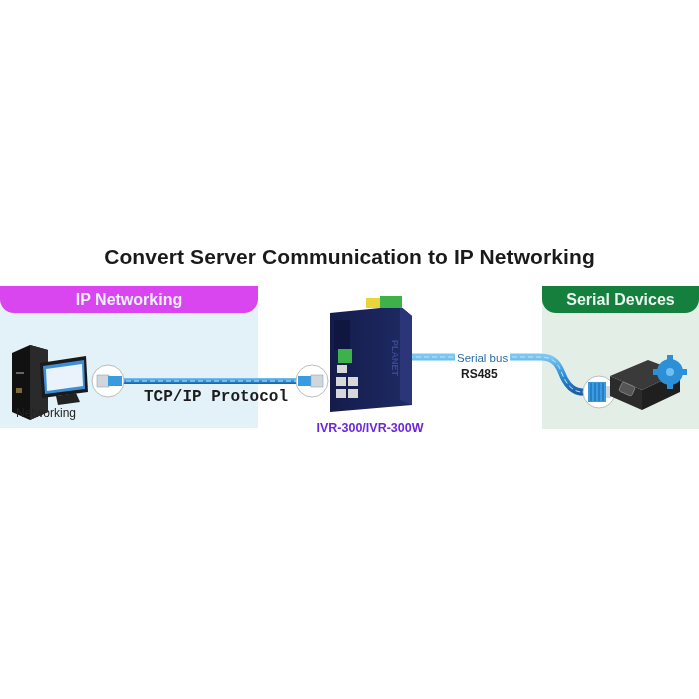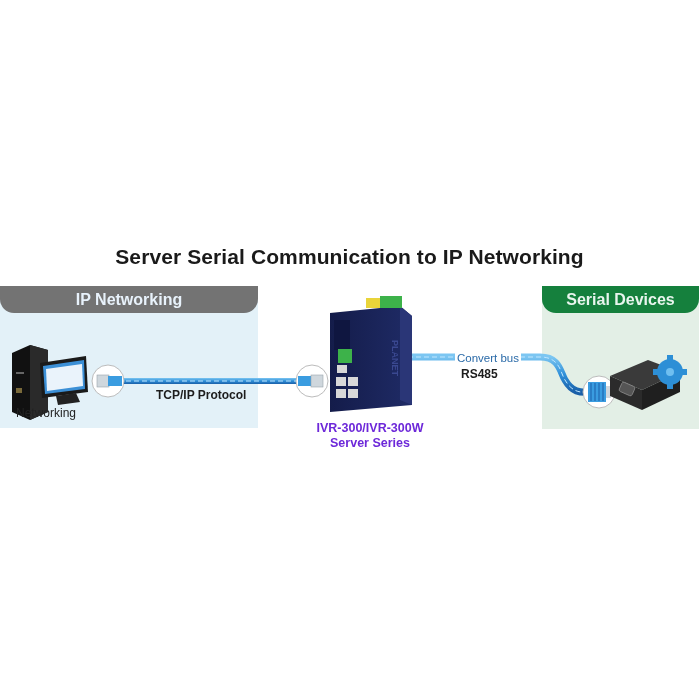--- a/index.html
+++ b/index.html
@@ -1,34 +1,34 @@
 <!DOCTYPE html>
 <html><head>
 <meta charset="utf-8">
 <style>
   html, body { margin: 0; padding: 0; background: #ffffff; }
   body { width: 699px; height: 699px; position: relative; overflow: hidden; font-family: "Liberation Sans", sans-serif; }
   .abs { position: absolute; }
   .title { left: 0; width: 699px; top: 245px; text-align: center; font-size: 21px; font-weight: bold; color: #1a1a1a; letter-spacing: 0.1px; }
   .zone-ip { left: 0; top: 286px; width: 258px; height: 142px; background: #e3f1f8; }
-  .zone-ip-header { left: 0; top: 286px; width: 258px; height: 27px; background: #737373; border-bottom-left-radius: 14px; border-bottom-right-radius: 14px; color: #e8f2fb; font-weight: bold; font-size: 16px; text-align: center; line-height: 27px; }
+  .zone-ip-header { left: 0; top: 286px; width: 258px; height: 27px; background: #d946ef; border-bottom-left-radius: 14px; border-bottom-right-radius: 14px; color: #e8f2fb; font-weight: bold; font-size: 16px; text-align: center; line-height: 27px; }
   .zone-serial { left: 542px; top: 286px; width: 157px; height: 143px; background: #e3efe6; }
   .zone-serial-header { left: 542px; top: 286px; width: 157px; height: 27px; background: #15803d; border-bottom-left-radius: 14px; border-bottom-right-radius: 14px; color: #e9f5ee; font-weight: bold; font-size: 16px; text-align: center; line-height: 27px; }
   .label { font-weight: bold; color: #1c1c1c; font-size: 12px; }
   .workstation-label { left: 16px; top: 406px; font-size: 12px; color: #222; font-weight: normal; }
-  .tcp-label { left: 156px; top: 388px; font-size: 12px; }
+  .tcp-label { left: 144px; top: 388px; font-size: 16px; font-family: Liberation Mono, monospace; }
   .device-name { left: 290px; top: 421px; width: 160px; text-align: center; color: #6d28d9; font-weight: bold; font-size: 12.5px; line-height: 15px; }
   .serial-bus { left: 455px; top: 352px; color: #2a6aa8; font-size: 11.5px; background: #ffffff; padding: 0 2px; }
   .rs485 { left: 461px; top: 367px; font-size: 12px; }
   svg { position: absolute; left: 0; top: 0; }
 </style>
 </head>
 <body>
 
-<div class="abs title">Server Serial Communication to IP Networking</div>
+<div class="abs title">Convert Server Communication to IP Networking</div>
 
 <div class="abs zone-ip"></div>
 <div class="abs zone-ip-header">IP Networking</div>
 
 <div class="abs zone-serial"></div>
 <div class="abs zone-serial-header">Serial Devices</div>
 
 <svg width="699" height="699" viewBox="0 0 699 699">
   <defs>
     <linearGradient id="cableGrad" x1="0" y1="0" x2="0" y2="1">
@@ -113,16 +113,15 @@
       <rect x="653" y="369" width="6" height="6" fill="#2d8fd6"></rect>
       <rect x="681" y="369" width="6" height="6" fill="#2d8fd6"></rect>
     </g>
   </g>
 </svg>
 
 <div class="abs label workstation-label">Networking</div>
 <div class="abs label tcp-label">TCP/IP Protocol</div>
 <div class="abs device-name">
   <div>IVR-300/IVR-300W</div>
-  <div>Server Series</div>
 </div>
-<div class="abs serial-bus">Convert bus</div>
+<div class="abs serial-bus">Serial bus</div>
 <div class="abs label rs485">RS485</div>
 
 </body></html>

